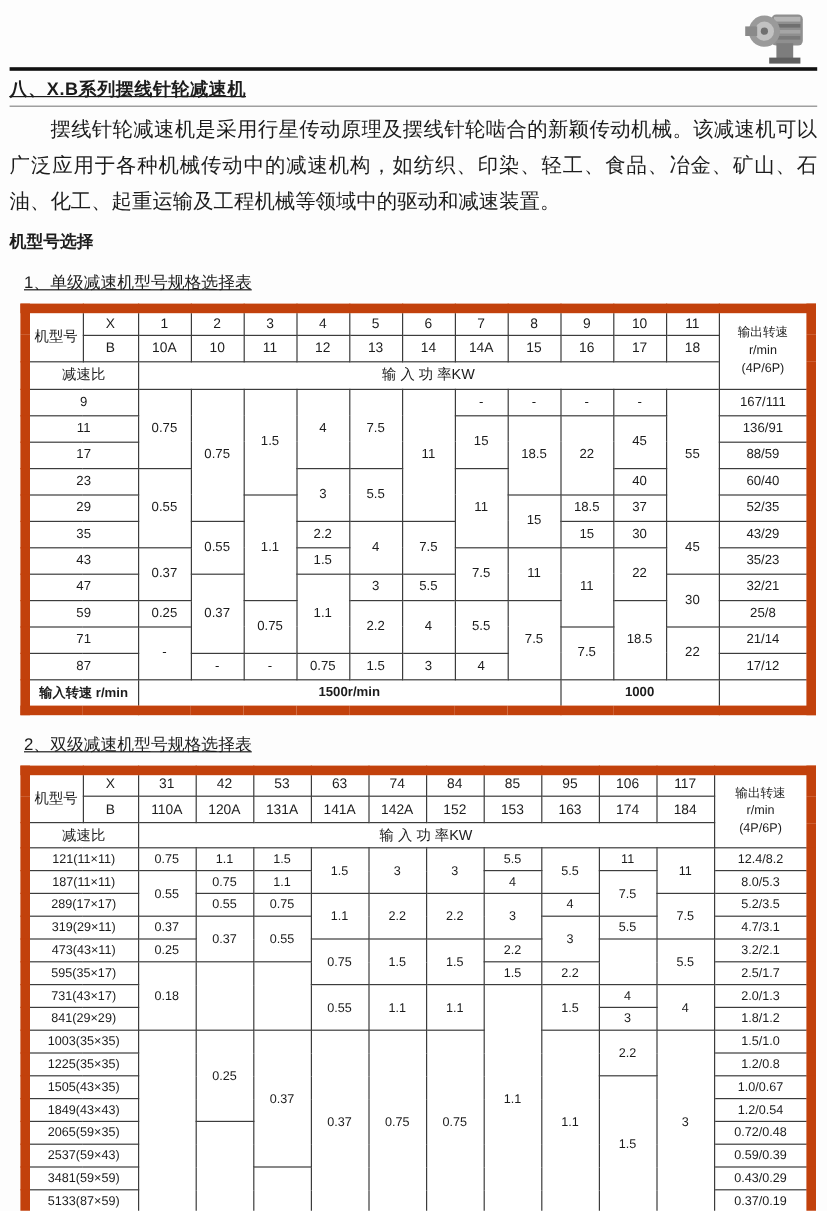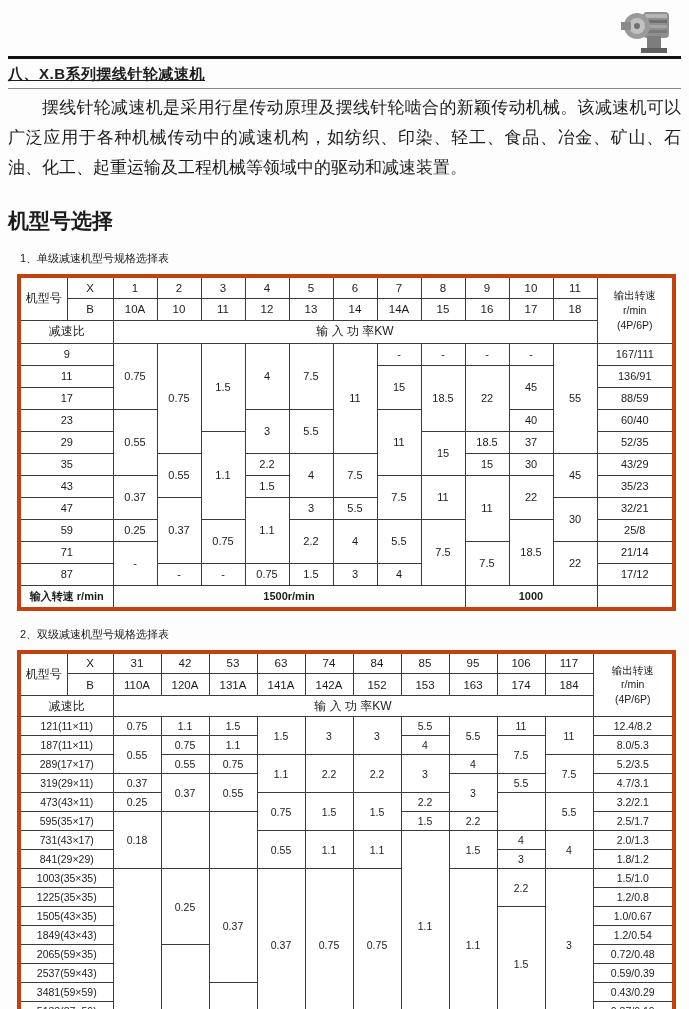--- a/index.html
+++ b/index.html
@@ -8,24 +8,24 @@
     padding:0 8px;background:#fdfdfd;color:#1c1c1c;
     font-family:"Liberation Sans","DejaVu Sans",sans-serif;
     overflow:hidden;
   }
   .top-area{position:relative;height:56px;}
   .photo{position:absolute;right:6px;top:6px;}
   .rule-thick{height:3px;background:#111;}
   .section-title{font-size:15px;font-weight:bold;margin:6px 0 4px 0;letter-spacing:0.5px;text-decoration:underline;}
   .rule-thin{height:1px;background:#888;margin:0 0 4px 0;}
   .intro{font-size:17px;line-height:30px;text-indent:2em;text-align:justify;margin:4px 0 8px 0;}
-  .subsection-title{font-size:21px;font-weight:600;margin:24px 0 0 0;}
-  .tcap{font-size:11px;margin:16px 0 8px 12px;}
+  .subsection-title{font-size:14px;font-weight:600;margin:10px 0 0 0;}
+  .tcap{font-size:14px;margin:16px 0 8px 12px;text-decoration:underline;}
   table{width:655px;margin-left:9px;border-collapse:collapse;table-layout:fixed;
-        border:4px solid #c2410c;background:#fff;}
+        border:8px solid #c2410c;background:#fff;}
   th,td{border:1px solid #3c3c3c;text-align:center;vertical-align:middle;
         padding:0;overflow:hidden;font-weight:normal;}
   thead th{font-size:11.5px;}
   .cjk-hd{font-size:12px;}
   .out-hd{font-size:10.5px;line-height:1.4;white-space:pre-line;}
   #table1 tbody td{font-size:11px;height:21px;}
   #table1 thead tr{height:22px;}
   #table1 tr.ratio-row{height:23px;}
   #table1 tr.foot{height:22px;}
   #table2 tbody td{font-size:10.5px;height:18px;}

